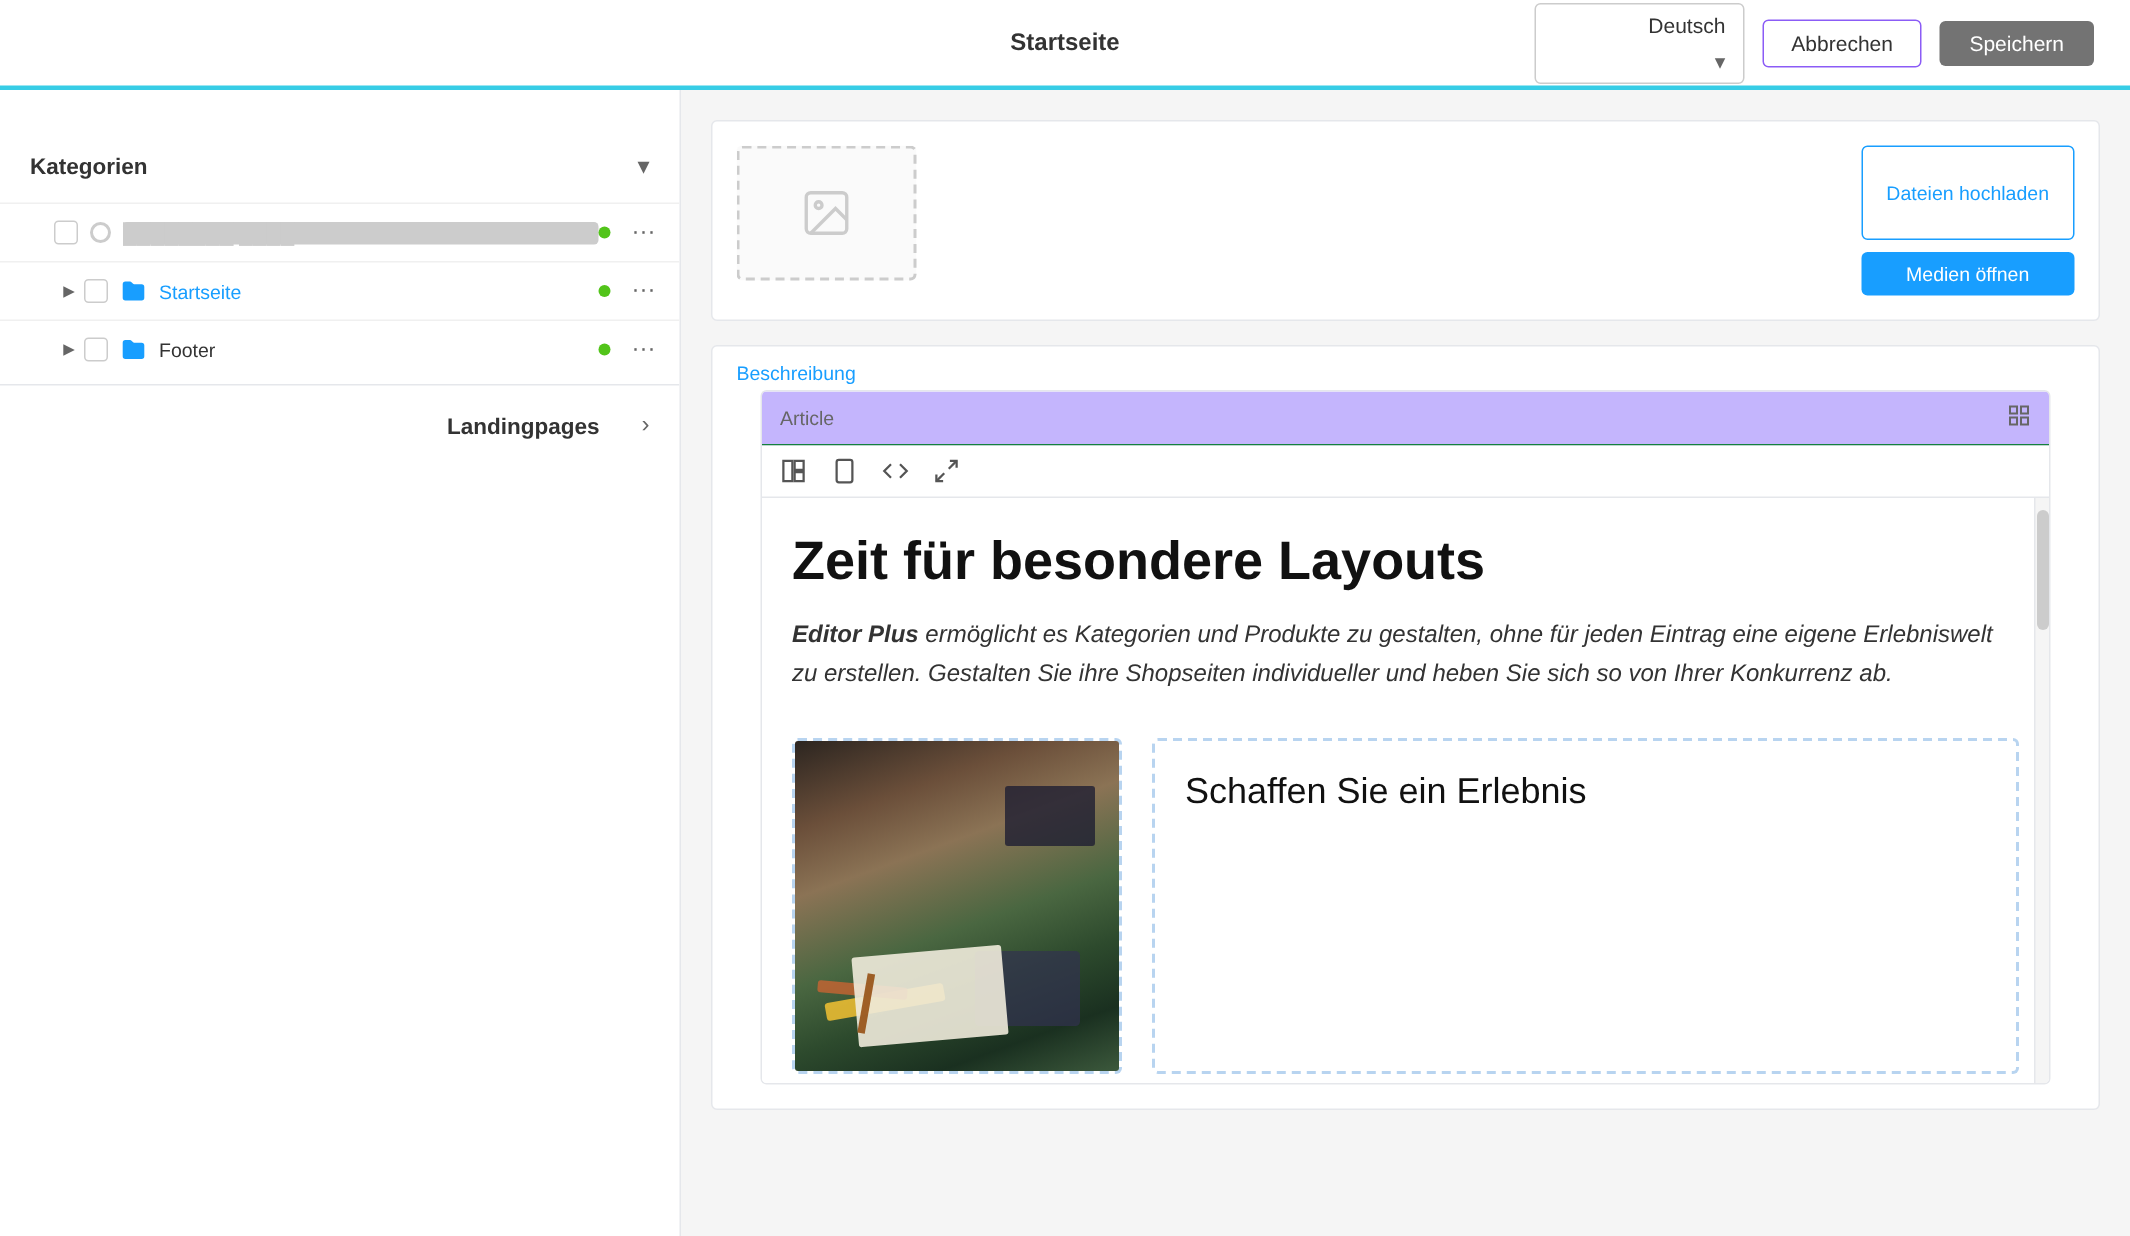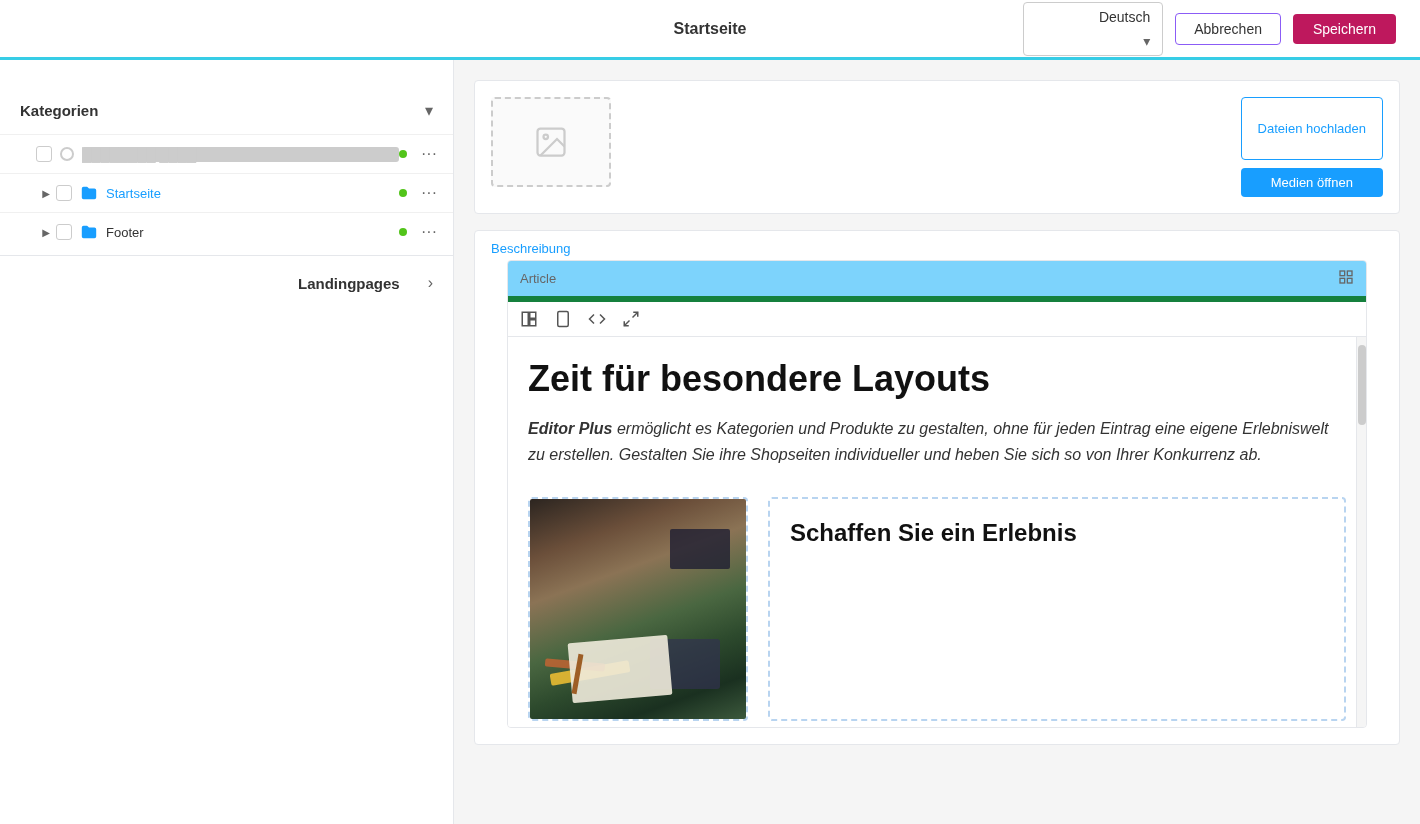--- a/index.html
+++ b/index.html
@@ -17,21 +17,21 @@
     .lang-select {
       display: flex; align-items: flex-end; border: 1px solid #ccc; border-radius: 4px;
       padding: 6px 12px; background: #fff; cursor: pointer; gap: 8px; min-width: 140px; justify-content: space-between; flex-direction: column;
     }
     .lang-select span { font-size: 14px; }
     .btn-cancel {
       border: 1px solid #8b5cf6; background: #fff; color: #333; padding: 7px 18px;
       border-radius: 4px; cursor: pointer; font-size: 14px;
     }
     .btn-save {
-      background: #be185d; color: #fff; border: none; padding: 7px 20px;
+      background: #737373; color: #fff; border: none; padding: 7px 20px;
       border-radius: 4px; cursor: pointer; font-size: 14px; font-weight: 500;
     }
 
     
     .main-layout { display: flex; height: calc(824px - 60px); }
 
     
     .sidebar {
       width: 454px; min-width: 454px; background: #fff;
       border-right: 1px solid #e5e7eb; overflow-y: auto;
@@ -111,21 +111,21 @@
       background: #fff; border: 1px solid #e5e7eb; border-radius: 4px;
     }
     .editor-label {
       padding: 10px 16px 4px 16px; font-size: 13px; color: #189eff; font-weight: 500;
     }
     .editor-container {
       border: 1px solid #e5e7eb; margin: 0 16px 0 16px; border-radius: 4px; overflow: hidden;
     }
     .editor-toolbar-top {
       display: flex; align-items: center; justify-content: space-between;
-      padding: 8px 12px; border-bottom: 6px solid #15803d; background: #7dd3fc;
+      padding: 8px 12px; border-bottom: 1px solid #15803d; background: #c4b5fd;
     }
     .editor-label-inner { font-size: 13px; color: #666; }
     .editor-toolbar {
       display: flex; align-items: center; gap: 16px;
       padding: 8px 12px; border-bottom: 1px solid #e5e7eb; background: #fff;
     }
     .toolbar-btn {
       cursor: pointer; color: #555; font-size: 16px; display: flex; align-items: center; justify-content: center;
     }
     .editor-content {
@@ -137,21 +137,21 @@
     .content-body strong { font-weight: 700; }
 
     .two-col { display: flex; gap: 20px; align-items: stretch; }
     .img-block {
       width: 220px; min-height: 220px; flex-shrink: 0; border-radius: 4px; overflow: hidden;
       border: 2px dashed #b8d4f0;
     }
     .text-block {
       flex: 1; border: 2px dashed #b8d4f0; border-radius: 4px; padding: 20px;
     }
-    .text-block h3 { font-size: 24px; font-weight: 700; color: #111; }
+    .text-block h3 { font-size: 24px; font-weight: 400; color: #111; }
     .text-block p { font-size: 13px; line-height: 1.6; color: #333; }
     .text-block strong { font-weight: 700; }
 
     .vertical-scrollbar {
       position: absolute; right: 0; top: 0; bottom: 0; width: 10px;
       background: #f5f5f5; border-left: 1px solid #e5e7eb;
     }
     .scroll-thumb {
       width: 8px; height: 80px; background: #ccc; border-radius: 4px;
       margin: 8px 1px 0 1px;

